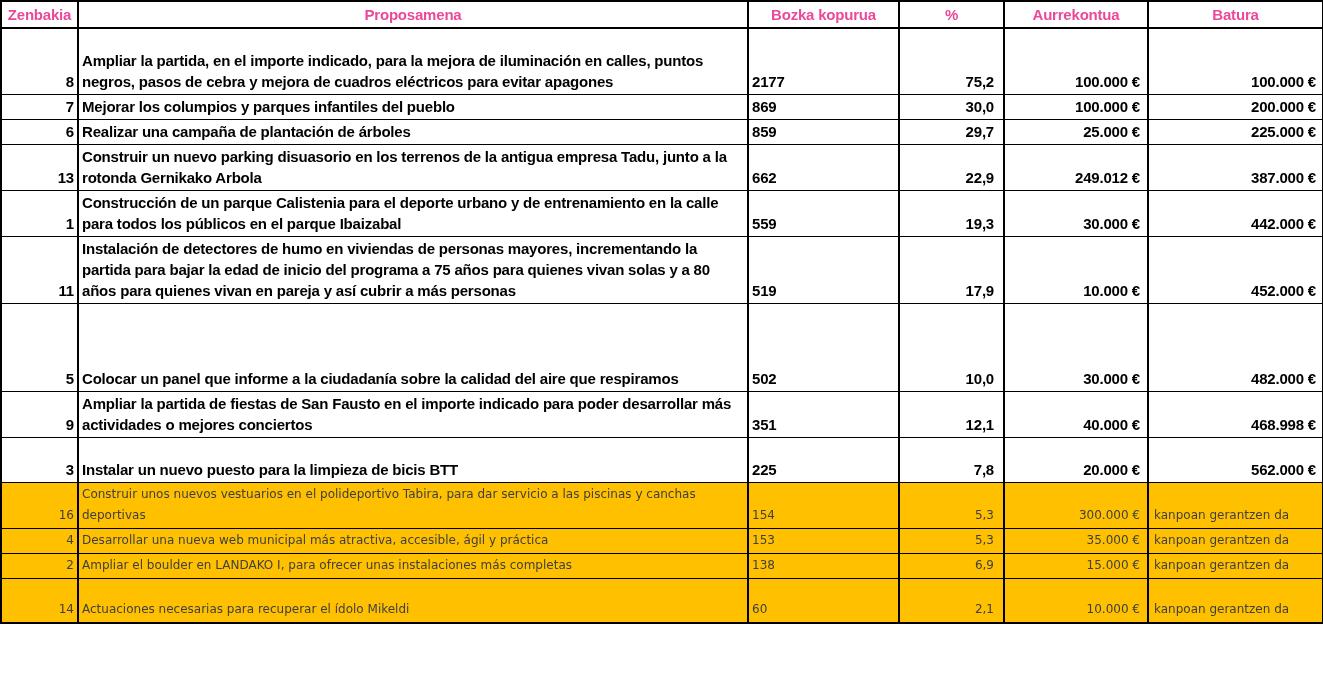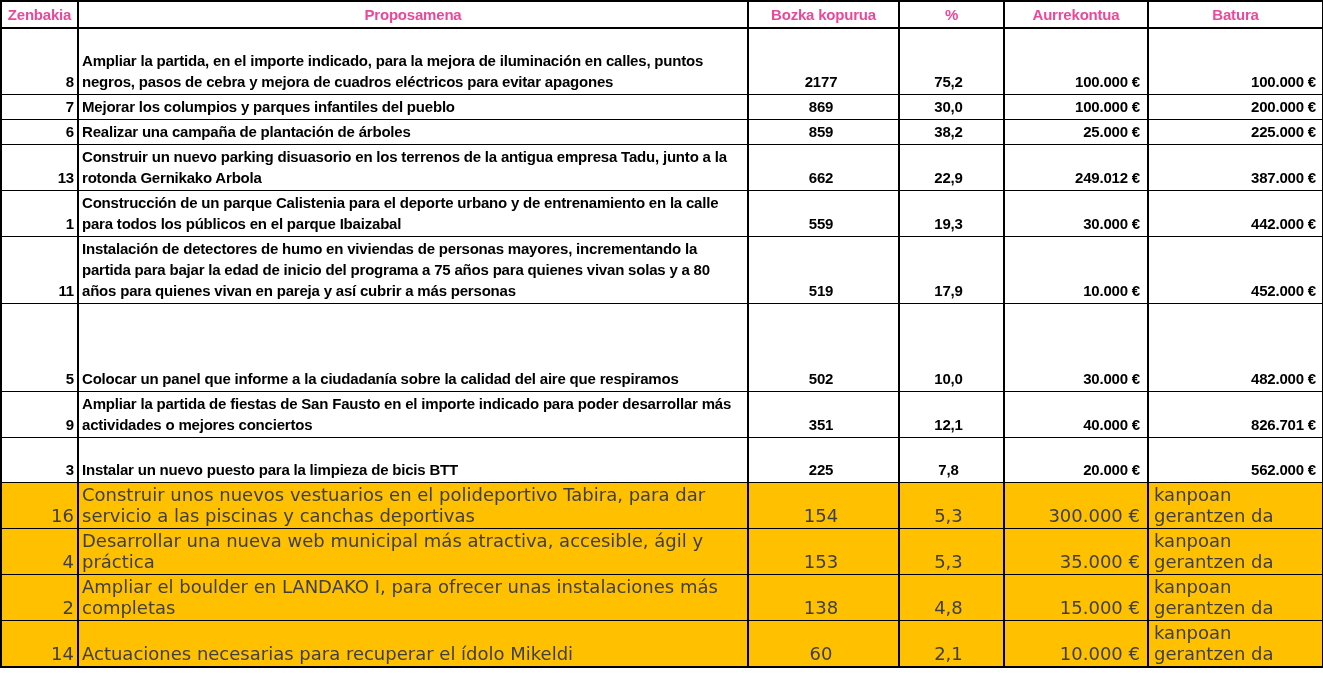--- a/index.html
+++ b/index.html
@@ -47,30 +47,30 @@
 
   tbody td {
     font-weight: 700;
     font-size: 15px;
     line-height: 21px;
     letter-spacing: -0.2px;
     color: #000;
   }
   td.col-zenbakia      { text-align: right; padding-right: 3px; }
   td.col-proposamena   { text-align: left; }
-  td.col-bozka_kopurua { text-align: center; padding-right: 8px; }
-  td.col-pct           { text-align: center; padding-right: 9px; }
+  td.col-bozka_kopurua { text-align: left; padding-right: 8px; }
+  td.col-pct           { text-align: right; padding-right: 9px; }
   td.col-aurrekontua   { text-align: right; padding-right: 7px; }
   td.col-batura        { text-align: right; padding-right: 6px; }
 
   tr.highlight td {
     background: var(--hl, #FFC000);
     font-family: "DejaVu Sans", sans-serif;
     font-weight: 400;
-    font-size: 18px;
+    font-size: 12px;
     line-height: 21px;
     letter-spacing: 0;
     color: var(--hl-text, #3F3F3F);
   }
   tr.highlight td.col-batura {
     text-align: left;
     padding-left: 5px;
   }
 </style>
 </head>
@@ -109,21 +109,21 @@
         <td class="col-proposamena">Mejorar los columpios y parques infantiles del pueblo</td>
         <td class="col-bozka_kopurua">869</td>
         <td class="col-pct">30,0</td>
         <td class="col-aurrekontua">100.000 €</td>
         <td class="col-batura">200.000 €</td>
       </tr>
       <tr>
         <td class="col-zenbakia">6</td>
         <td class="col-proposamena">Realizar una campaña de plantación de árboles</td>
         <td class="col-bozka_kopurua">859</td>
-        <td class="col-pct">38,2</td>
+        <td class="col-pct">29,7</td>
         <td class="col-aurrekontua">25.000 €</td>
         <td class="col-batura">225.000 €</td>
       </tr>
       <tr>
         <td class="col-zenbakia">13</td>
         <td class="col-proposamena">Construir un nuevo parking disuasorio en los terrenos de la antigua empresa Tadu, junto a la rotonda Gernikako Arbola</td>
         <td class="col-bozka_kopurua">662</td>
         <td class="col-pct">22,9</td>
         <td class="col-aurrekontua">249.012 €</td>
         <td class="col-batura">387.000 €</td>
@@ -151,21 +151,21 @@
         <td class="col-pct">10,0</td>
         <td class="col-aurrekontua">30.000 €</td>
         <td class="col-batura">482.000 €</td>
       </tr>
       <tr>
         <td class="col-zenbakia">9</td>
         <td class="col-proposamena">Ampliar la partida de fiestas de San Fausto en el importe indicado para poder desarrollar más actividades o mejores conciertos</td>
         <td class="col-bozka_kopurua">351</td>
         <td class="col-pct">12,1</td>
         <td class="col-aurrekontua">40.000 €</td>
-        <td class="col-batura">826.701 €</td>
+        <td class="col-batura">468.998 €</td>
       </tr>
       <tr>
         <td class="col-zenbakia">3</td>
         <td class="col-proposamena">Instalar un nuevo puesto para la limpieza de bicis BTT</td>
         <td class="col-bozka_kopurua">225</td>
         <td class="col-pct">7,8</td>
         <td class="col-aurrekontua">20.000 €</td>
         <td class="col-batura">562.000 €</td>
       </tr>
       <tr class="highlight">
@@ -181,21 +181,21 @@
         <td class="col-proposamena">Desarrollar una nueva web municipal más atractiva, accesible, ágil y práctica</td>
         <td class="col-bozka_kopurua">153</td>
         <td class="col-pct">5,3</td>
         <td class="col-aurrekontua">35.000 €</td>
         <td class="col-batura">kanpoan gerantzen da</td>
       </tr>
       <tr class="highlight">
         <td class="col-zenbakia">2</td>
         <td class="col-proposamena">Ampliar el boulder en LANDAKO I, para ofrecer unas instalaciones más completas</td>
         <td class="col-bozka_kopurua">138</td>
-        <td class="col-pct">4,8</td>
+        <td class="col-pct">6,9</td>
         <td class="col-aurrekontua">15.000 €</td>
         <td class="col-batura">kanpoan gerantzen da</td>
       </tr>
       <tr class="highlight">
         <td class="col-zenbakia">14</td>
         <td class="col-proposamena">Actuaciones necesarias para recuperar el ídolo Mikeldi</td>
         <td class="col-bozka_kopurua">60</td>
         <td class="col-pct">2,1</td>
         <td class="col-aurrekontua">10.000 €</td>
         <td class="col-batura">kanpoan gerantzen da</td>

